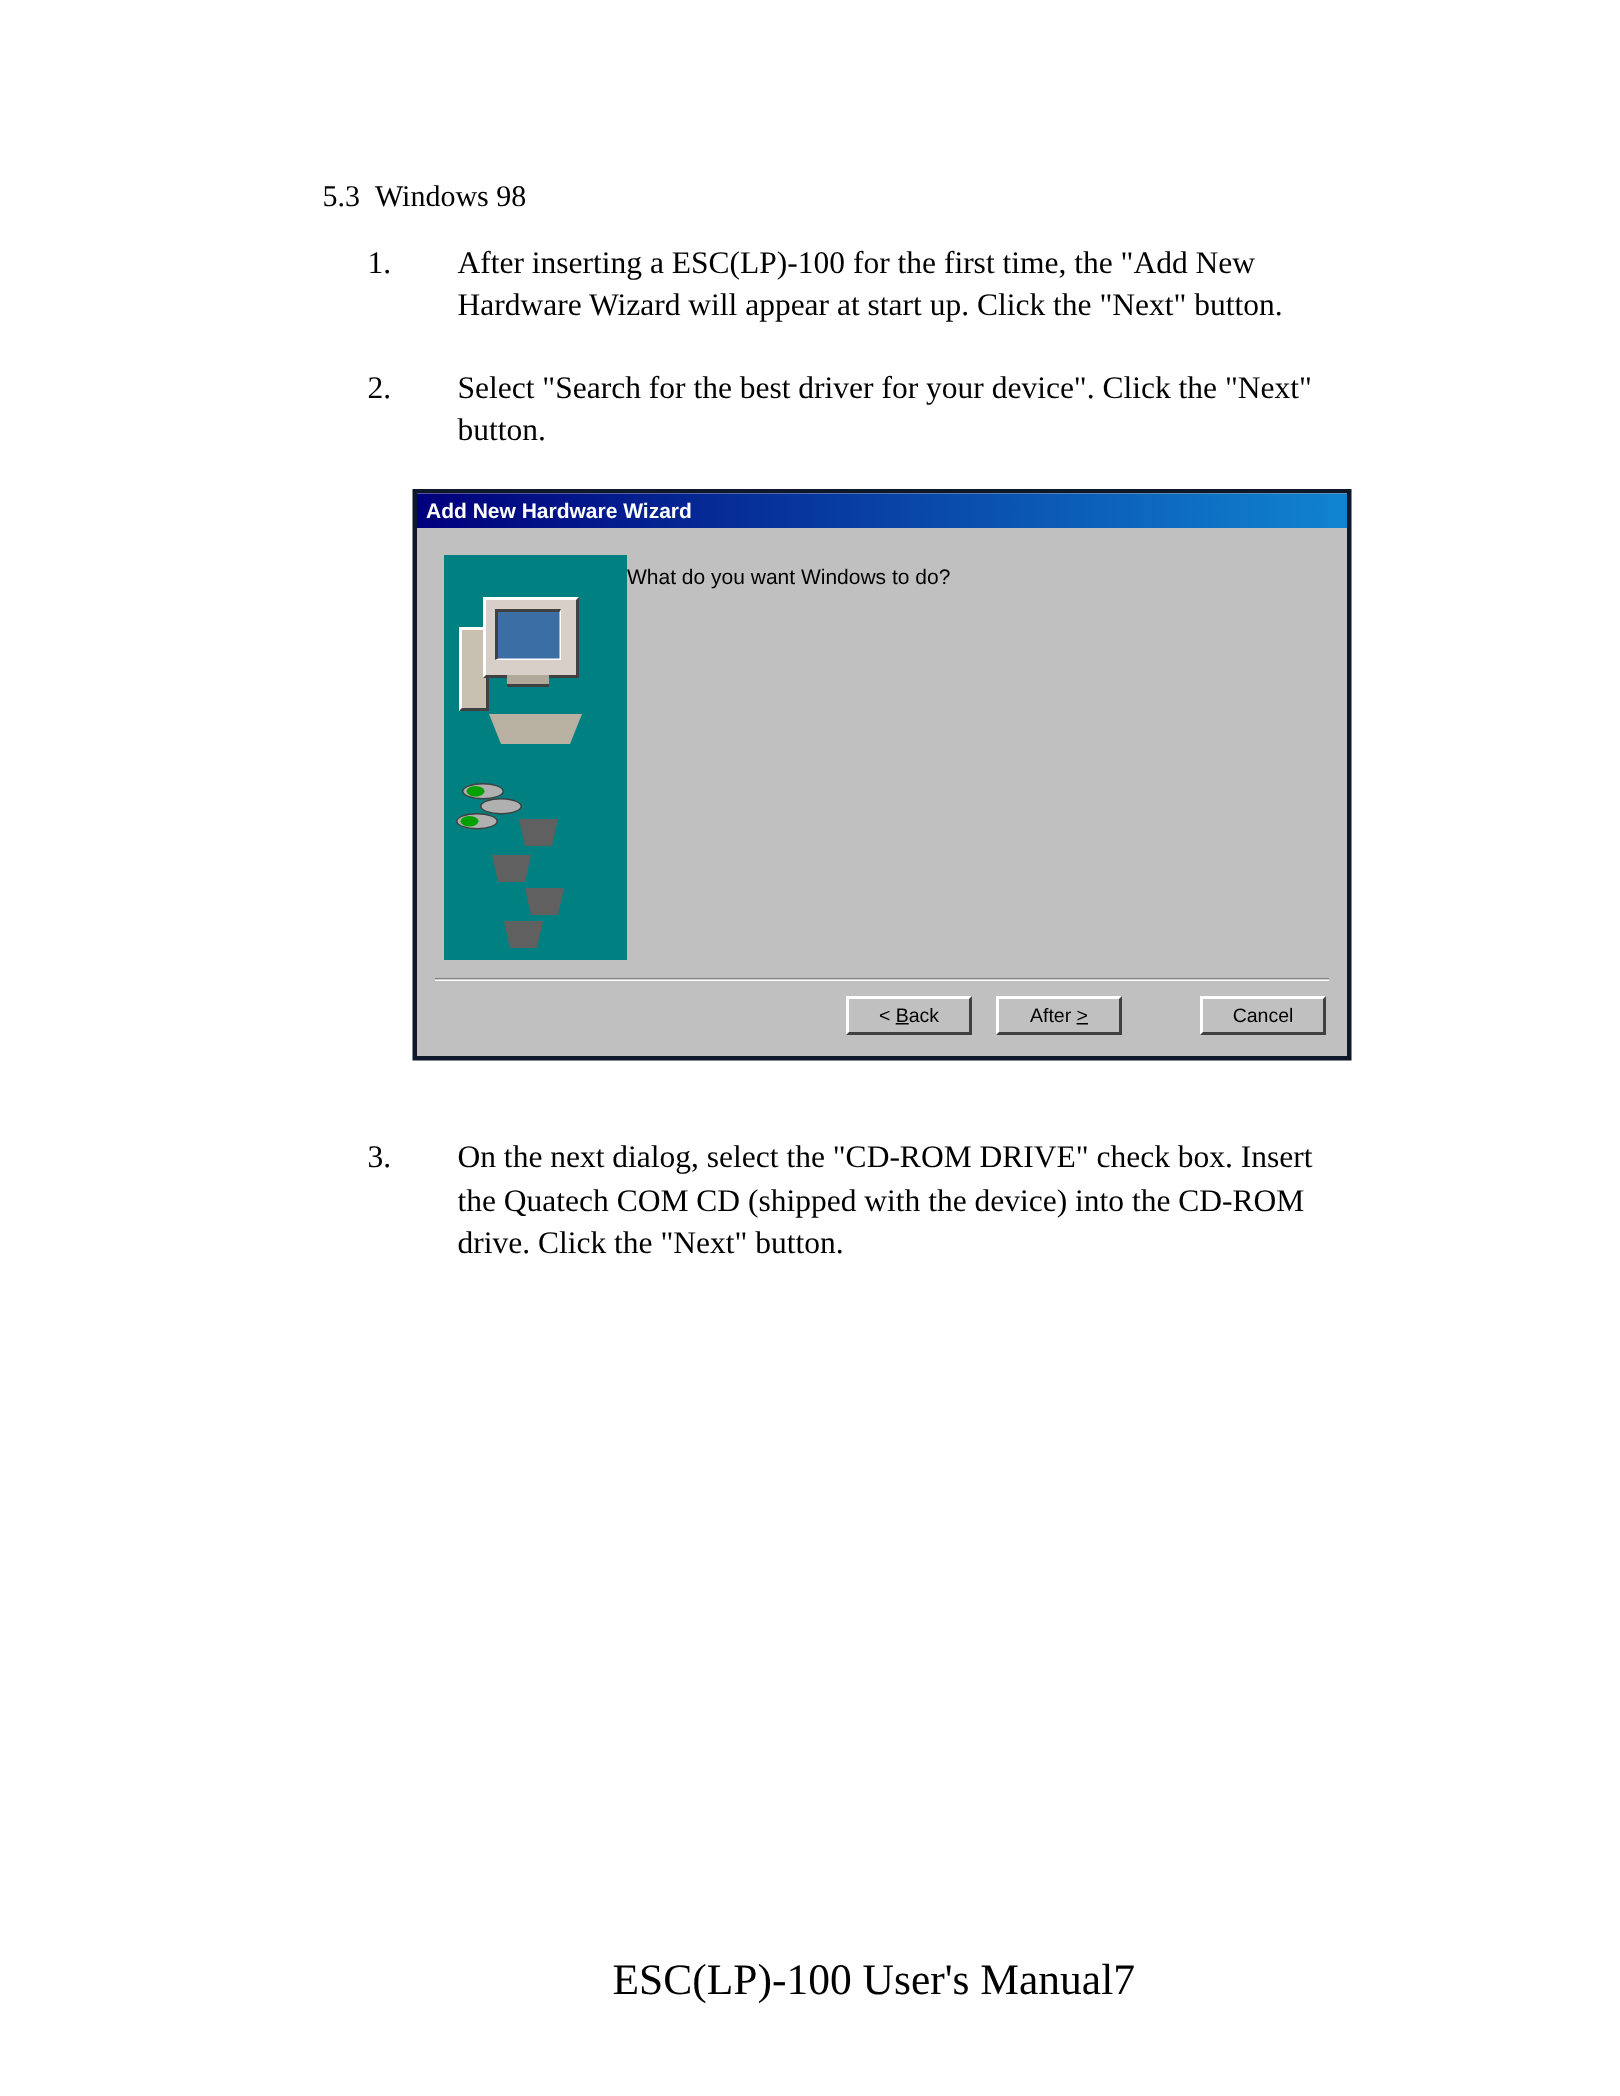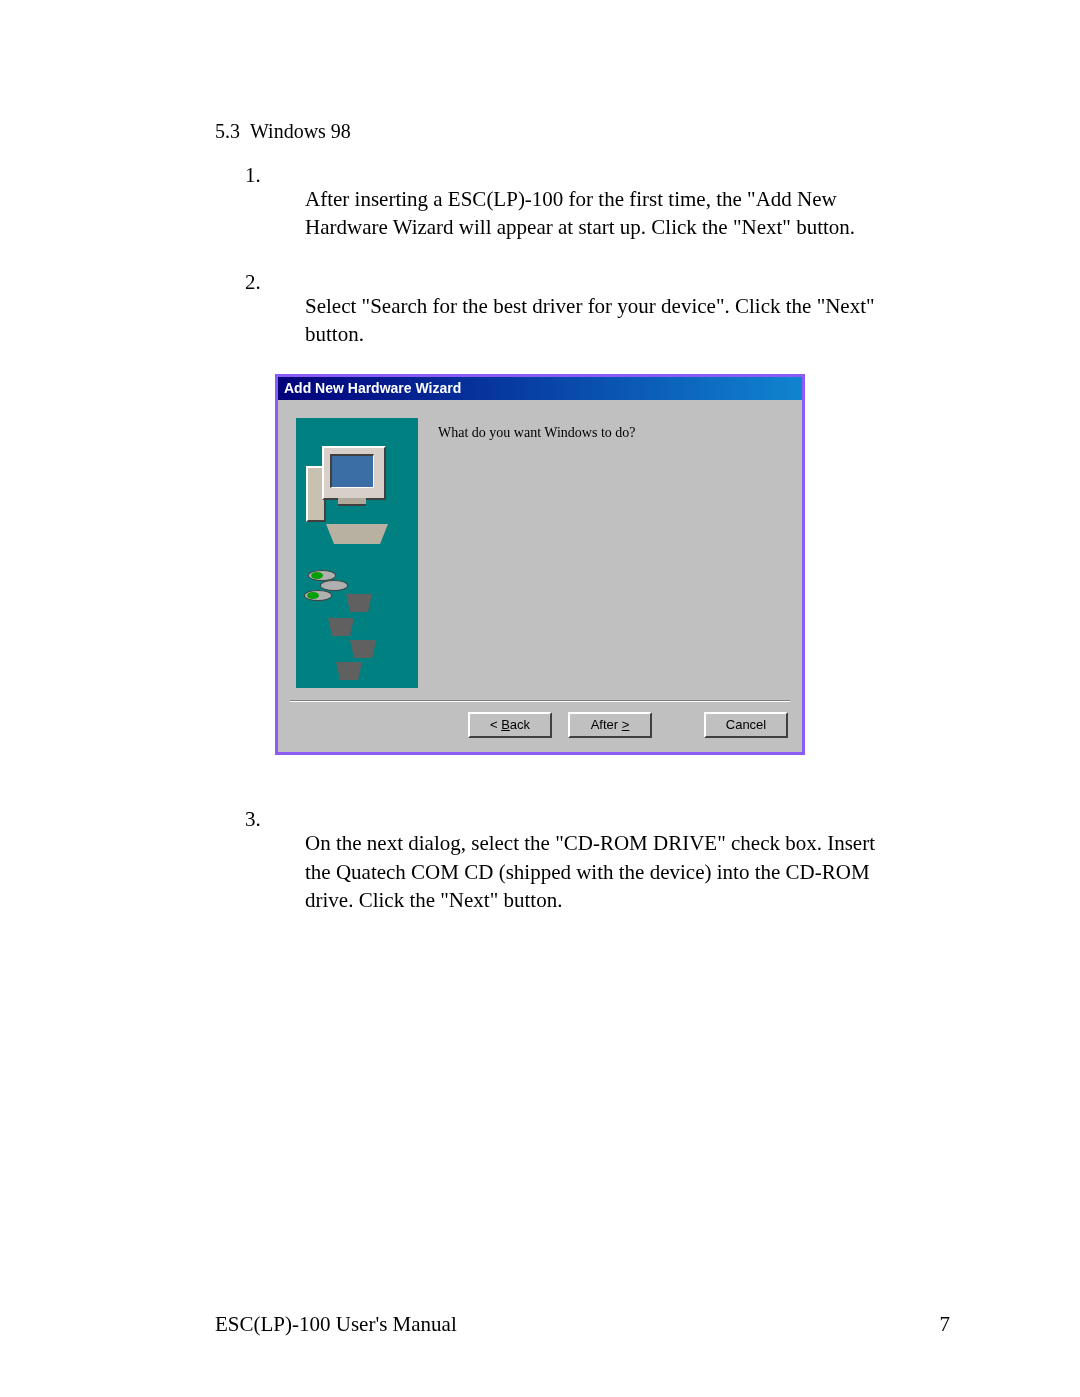--- a/index.html
+++ b/index.html
@@ -29,27 +29,26 @@
     line-height: 1.35;
     margin-bottom: 26px;
   }
   .step-num {
     width: 60px;
     flex-shrink: 0;
   }
   .step-text {
     flex: 1;
     padding-right: 50px;
-    margin-top: 24px;
   }
   
   .dialog-wrap {
     margin: 10px 0 50px 60px;
-    width: 530px;
-    border: 3px solid #8b5cf6;
+    width: 626px;
+    border: 3px solid #0f172a;
   }
   .dialog {
     background: #c0c0c0;
     font-family: "MS Sans Serif", Tahoma, Arial, sans-serif;
     font-size: 14px;
   }
   .titlebar {
     background: linear-gradient(to right, #00007b, #1084d0);
     color: #fff;
     font-weight: bold;
@@ -134,24 +133,22 @@
   }
   .floppy {
     position: absolute;
     width: 26px; height: 0;
     border-left: 4px solid transparent;
     border-right: 4px solid transparent;
     border-top: 18px solid #606060;
   }
   .wizard-right {
     flex: 1;
-    padding-left: 20px;
     padding-top: 6px;
     line-height: 1.25;
-    font-family: Liberation Serif, serif;
   }
   .prompt-text {
     margin-bottom: 22px;
   }
   .radio-row {
     display: flex;
     align-items: flex-start;
     margin-bottom: 20px;
   }
   .radio-dot {
@@ -204,22 +201,22 @@
     line-height: 21px;
   }
   .win-btn .ul { text-decoration: underline; }
   .btn-gap { width: 20px; }
   .footer {
     position: absolute;
     bottom: 60px;
     left: 215px;
     right: 130px;
     display: flex;
-    justify-content: space-between;
-    font-size: 21px;
+    justify-content: center;
+    font-size: 29px;
   }
 </style>
 </head>
 <body>
 
 <div class="page">
   <h2 class="section-heading">
     <span>5.3</span>&nbsp;&nbsp;<span>Windows 98</span>
   </h2>
 

